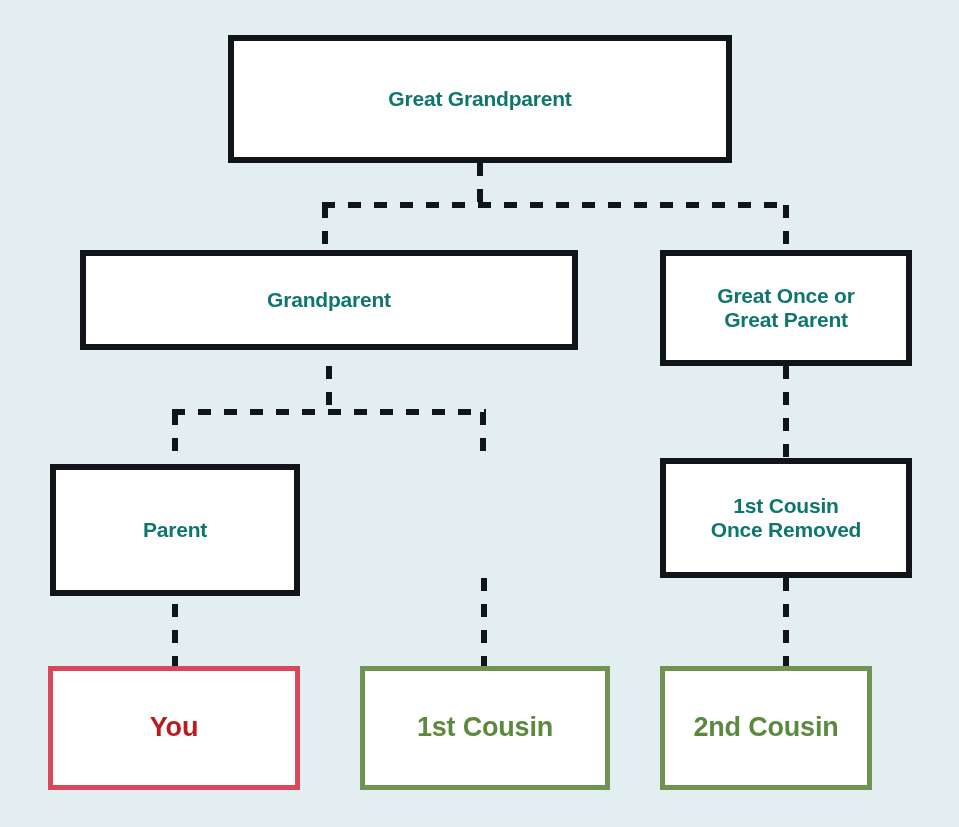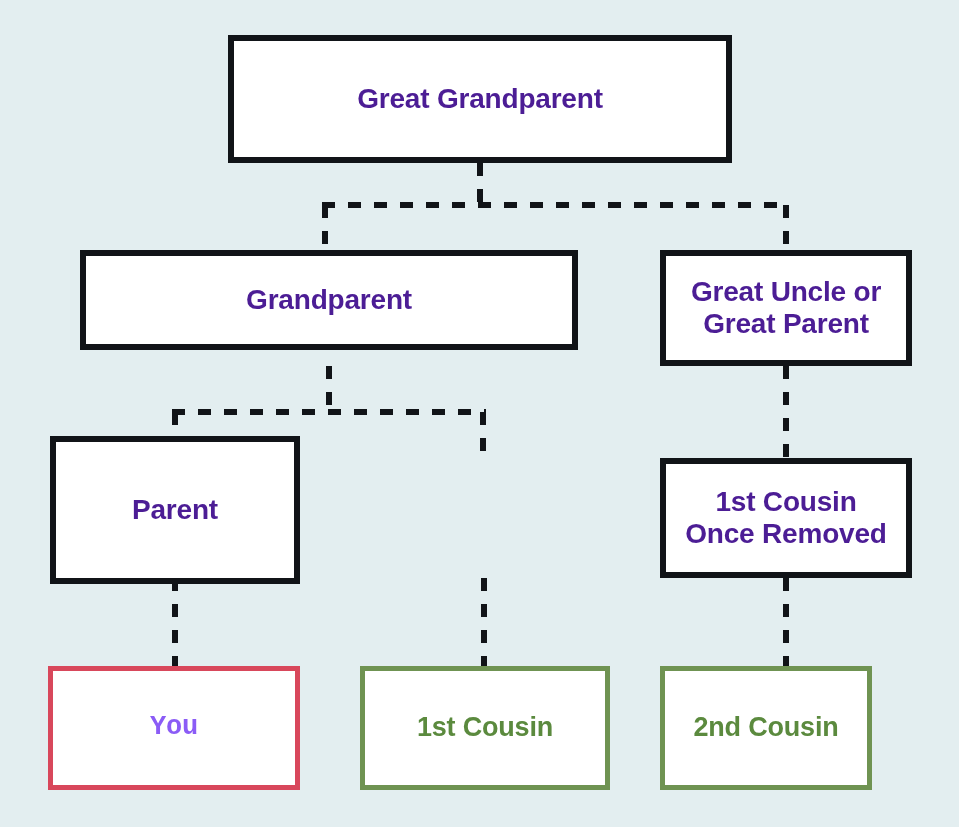--- a/index.html
+++ b/index.html
@@ -54,51 +54,50 @@
     font-weight: bold;
     line-height: 1.16;
     letter-spacing: -0.2px;
   }
 
   
   .node.plain {
     border: 6px solid #111418;
   }
   .node.plain .node-label {
-    color: #4c1d95;
-    font-size: 28px;
+    color: #0f766e;
+    font-size: 21px;
   }
 
   
   .node.highlight {
     border-width: 5px;
     border-style: solid;
   }
   .node.highlight .node-label {
     font-size: 27px;
   }
   .node.accent-red {
     border-color: #d8475b;
   }
   .node.accent-red .node-label {
-    color: #8b5cf6;
-    font-family: Liberation Mono, monospace;
+    color: #b91c1c;
   }
   .node.accent-green {
     border-color: #6f9352;
   }
   .node.accent-green .node-label {
     color: #5b8a3e;
   }
 
   
   #node-great-grandparent { left: 228px; top: 35px;  width: 504px; height: 128px; }
   #node-grandparent       { left: 80px;  top: 250px; width: 498px; height: 100px; }
   #node-great-aunt-uncle  { left: 660px; top: 250px; width: 252px; height: 116px; }
-  #node-parent            { left: 50px;  top: 436px; width: 250px; height: 148px; }
+  #node-parent            { left: 50px;  top: 464px; width: 250px; height: 132px; }
   #node-aunt-uncle        { left: 358px; top: 458px; width: 250px; height: 120px; }
   #node-cousin-once-removed { left: 660px; top: 458px; width: 252px; height: 120px; }
   #node-you               { left: 48px;  top: 666px; width: 252px; height: 124px; }
   #node-first-cousin      { left: 360px; top: 666px; width: 250px; height: 124px; }
   #node-second-cousin     { left: 660px; top: 666px; width: 212px; height: 124px; }
 </style>
 </head>
 <body>
 
 <div id="chart-canvas">
@@ -125,21 +124,21 @@
   <div class="node plain" id="node-great-grandparent">
     <span class="node-label">Great Grandparent</span>
   </div>
 
   <div class="node plain" id="node-grandparent">
     <span class="node-label">Grandparent</span>
   </div>
 
   <div class="node plain" id="node-great-aunt-uncle">
     <span class="node-label">
-      <span>Great Uncle or</span><br>
+      <span>Great Once or</span><br>
       <span>Great Parent</span>
     </span>
   </div>
 
   <div class="node plain" id="node-parent">
     <span class="node-label">Parent</span>
   </div>
 
 
   <div class="node plain" id="node-cousin-once-removed">

